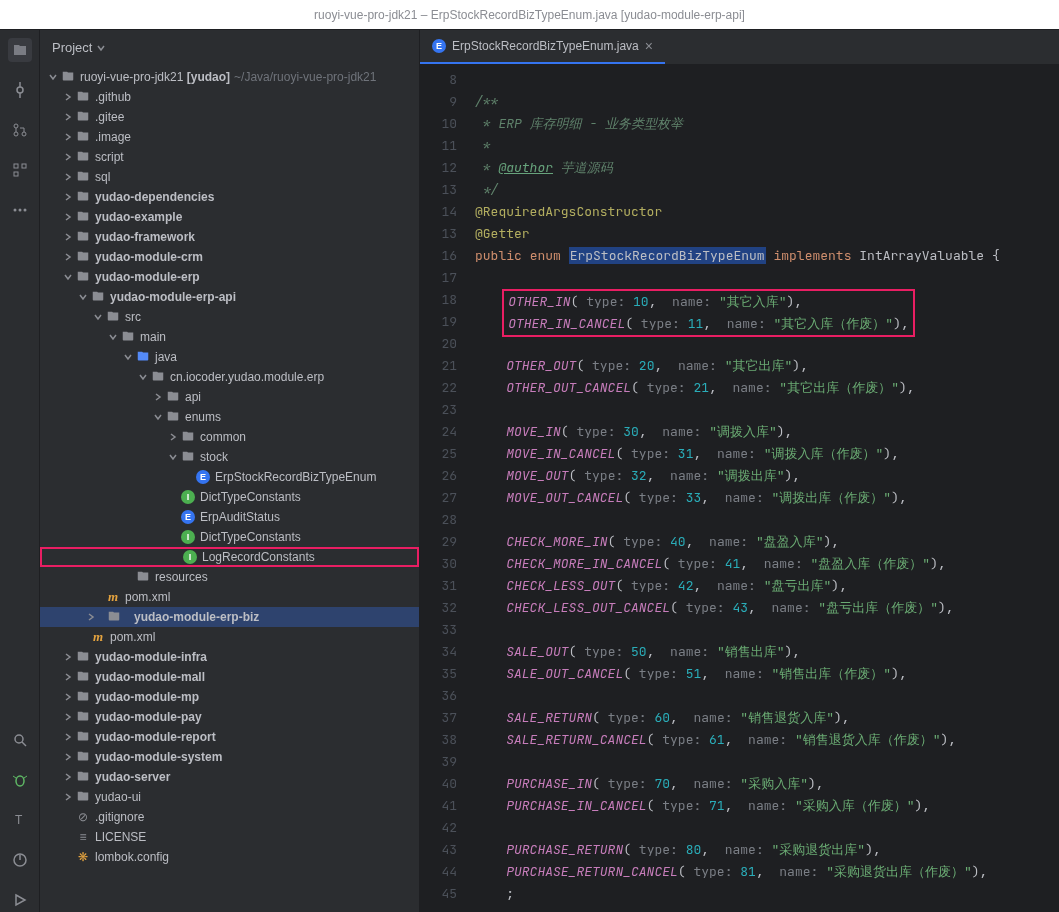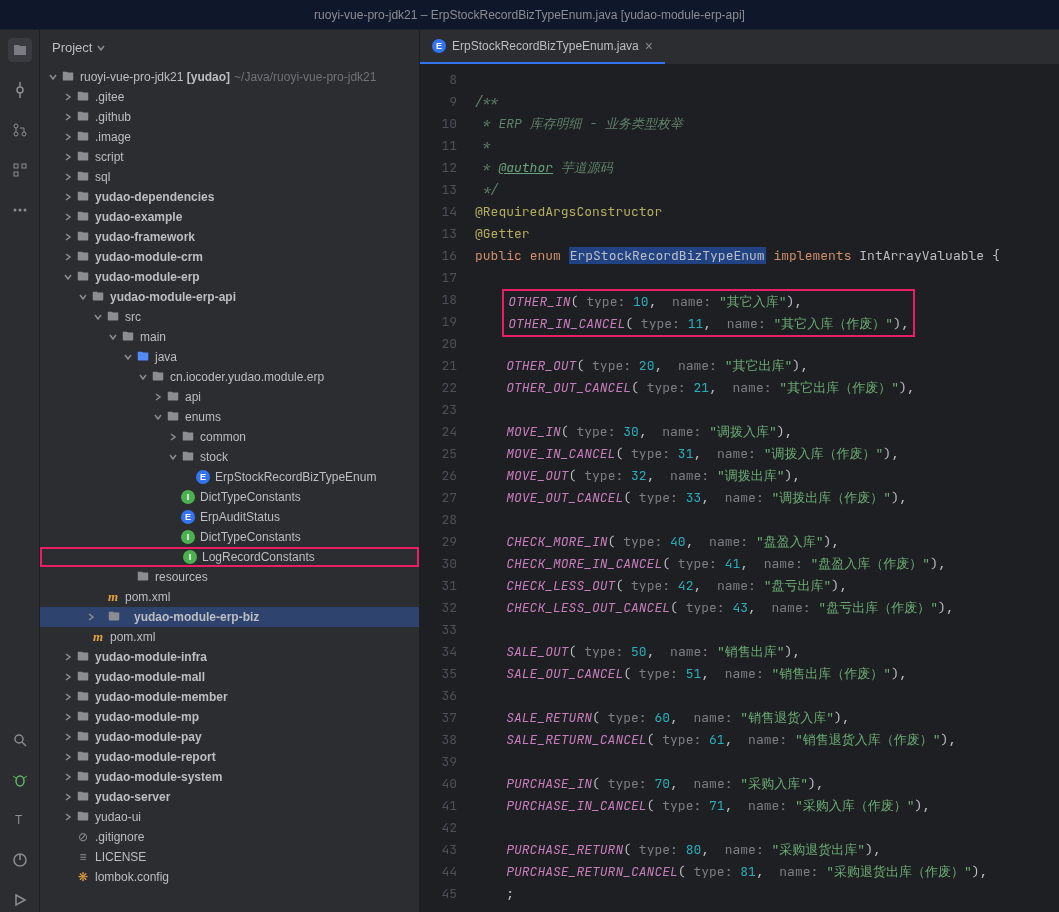--- a/index.html
+++ b/index.html
@@ -7,21 +7,21 @@
       font-family: 'Segoe UI', Arial, sans-serif;
       background: #2b2d30;
       color: #bcbec4;
       font-size: 12px;
       overflow: hidden;
       width: 1059px;
       height: 912px;
     }
     .title-bar {
       height: 30px;
-      background: #0f172a;
+      background: #ffffff;
       display: flex;
       align-items: center;
       justify-content: center;
       color: #8b8d93;
       font-size: 12px;
       border-bottom: 1px solid #1e1f22;
     }
     .main-layout {
       display: flex;
       height: calc(100% - 30px);
@@ -276,35 +276,35 @@
           <span class="tree-chevron">
             <svg width="10" height="10" viewBox="0 0 10 10">
               <path d="M3 2 L7 5 L3 8" fill="none" stroke="#8b8d93" stroke-width="1.5"></path>
             </svg>
           </span>
           <span class="tree-icon ">
             <span class="folder-icon"><svg width="14" height="14" viewBox="0 0 16 16">
                 <path fill="currentColor" d="M2 3h5l1 1h6v8a1 1 0 0 1-1 1H3a1 1 0 0 1-1-1z"></path>
               </svg></span>
           </span>
+          <span class="tree-label ">.github</span>
+        </div>
+        <div class="tree-row">
+          <span class="tree-indent" style="width:21px"></span>
+          <span class="tree-chevron">
+            <svg width="10" height="10" viewBox="0 0 10 10">
+              <path d="M3 2 L7 5 L3 8" fill="none" stroke="#8b8d93" stroke-width="1.5"></path>
+            </svg>
+          </span>
+          <span class="tree-icon ">
+            <span class="folder-icon"><svg width="14" height="14" viewBox="0 0 16 16">
+                <path fill="currentColor" d="M2 3h5l1 1h6v8a1 1 0 0 1-1 1H3a1 1 0 0 1-1-1z"></path>
+              </svg></span>
+          </span>
           <span class="tree-label ">.gitee</span>
-        </div>
-        <div class="tree-row">
-          <span class="tree-indent" style="width:21px"></span>
-          <span class="tree-chevron">
-            <svg width="10" height="10" viewBox="0 0 10 10">
-              <path d="M3 2 L7 5 L3 8" fill="none" stroke="#8b8d93" stroke-width="1.5"></path>
-            </svg>
-          </span>
-          <span class="tree-icon ">
-            <span class="folder-icon"><svg width="14" height="14" viewBox="0 0 16 16">
-                <path fill="currentColor" d="M2 3h5l1 1h6v8a1 1 0 0 1-1 1H3a1 1 0 0 1-1-1z"></path>
-              </svg></span>
-          </span>
-          <span class="tree-label ">.github</span>
         </div>
         <div class="tree-row">
           <span class="tree-indent" style="width:21px"></span>
           <span class="tree-chevron">
             <svg width="10" height="10" viewBox="0 0 10 10">
               <path d="M3 2 L7 5 L3 8" fill="none" stroke="#8b8d93" stroke-width="1.5"></path>
             </svg>
           </span>
           <span class="tree-icon ">
             <span class="folder-icon"><svg width="14" height="14" viewBox="0 0 16 16">
@@ -637,34 +637,20 @@
             <svg width="10" height="10" viewBox="0 0 10 10">
               <path d="M3 2 L7 5 L3 8" fill="none" stroke="#8b8d93" stroke-width="1.5"></path>
             </svg>
           </span>
           <span class="tree-icon ">
             <span class="folder-icon"><svg width="14" height="14" viewBox="0 0 16 16">
                 <path fill="currentColor" d="M2 3h5l1 1h6v8a1 1 0 0 1-1 1H3a1 1 0 0 1-1-1z"></path>
               </svg></span>
           </span>
           <span class="tree-label bold">yudao-module-mall</span>
-        </div>
-        <div class="tree-row">
-          <span class="tree-indent" style="width:21px"></span>
-          <span class="tree-chevron">
-            <svg width="10" height="10" viewBox="0 0 10 10">
-              <path d="M3 2 L7 5 L3 8" fill="none" stroke="#8b8d93" stroke-width="1.5"></path>
-            </svg>
-          </span>
-          <span class="tree-icon ">
-            <span class="folder-icon"><svg width="14" height="14" viewBox="0 0 16 16">
-                <path fill="currentColor" d="M2 3h5l1 1h6v8a1 1 0 0 1-1 1H3a1 1 0 0 1-1-1z"></path>
-              </svg></span>
-          </span>
-          <span class="tree-label bold">yudao-module-member</span>
         </div>
         <div class="tree-row">
           <span class="tree-indent" style="width:21px"></span>
           <span class="tree-chevron">
             <svg width="10" height="10" viewBox="0 0 10 10">
               <path d="M3 2 L7 5 L3 8" fill="none" stroke="#8b8d93" stroke-width="1.5"></path>
             </svg>
           </span>
           <span class="tree-icon ">
             <span class="folder-icon"><svg width="14" height="14" viewBox="0 0 16 16">

